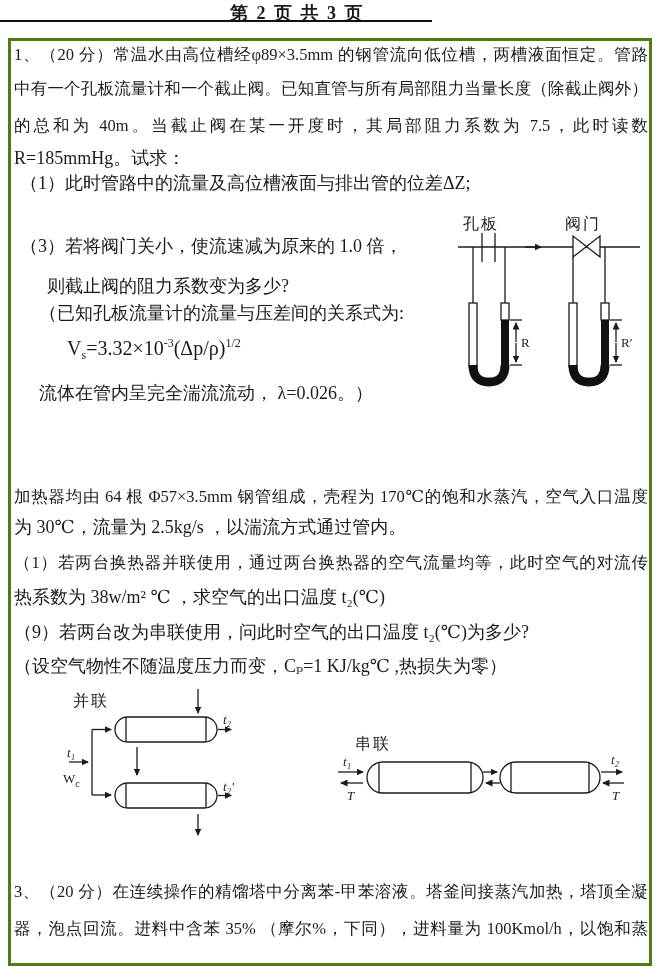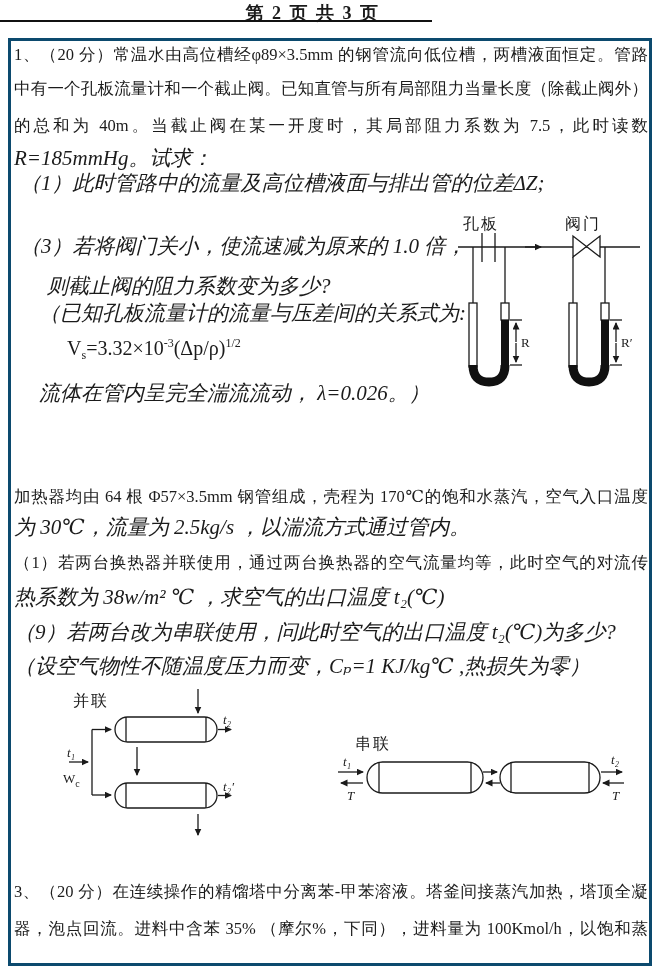--- a/index.html
+++ b/index.html
@@ -2,29 +2,29 @@
 <html><head>
 <meta charset="utf-8">
 <style>
   html,body{margin:0;padding:0;}
   body{
     width:665px;height:975px;background:#ffffff;position:relative;
     font-family:"Liberation Serif","DejaVu Serif",serif;color:#1b1b1b;
     overflow:hidden;
   }
   .page-header{
-    position:absolute;left:230px;top:1px;width:150px;text-align:right;
+    position:absolute;left:230px;top:1px;width:150px;text-align:left;
     font-weight:bold;font-size:18px;letter-spacing:2px;white-space:nowrap;
   }
   .header-rule{position:absolute;left:0;top:20px;width:432px;height:2px;background:#111;}
   .content-box{
     position:absolute;left:8px;top:38px;width:638px;height:922px;
-    border:3px solid #0c4a6e;background:#fff;
+    border:3px solid #4d7c0f;background:#fff;
   }
-  .line{position:absolute;white-space:nowrap;font-size:21px;line-height:20px;font-style:italic;}
+  .line{position:absolute;white-space:nowrap;font-size:18px;line-height:20px;}
   .jline{
     position:absolute;font-size:16.5px;line-height:20px;width:634px;
     text-align:justify;text-align-last:justify;word-break:break-all;
   }
   .formula{position:absolute;font-size:20px;white-space:nowrap;text-align:center;}
   .formula sub{font-size:12px;vertical-align:-4px;}
   .formula sup{font-size:12px;vertical-align:8px;}
   svg{position:absolute;overflow:visible;}
   svg text{font-family:"Liberation Serif","DejaVu Serif",serif;fill:#1b1b1b;}
   .cjk-label{font-size:16px;letter-spacing:2px;}

